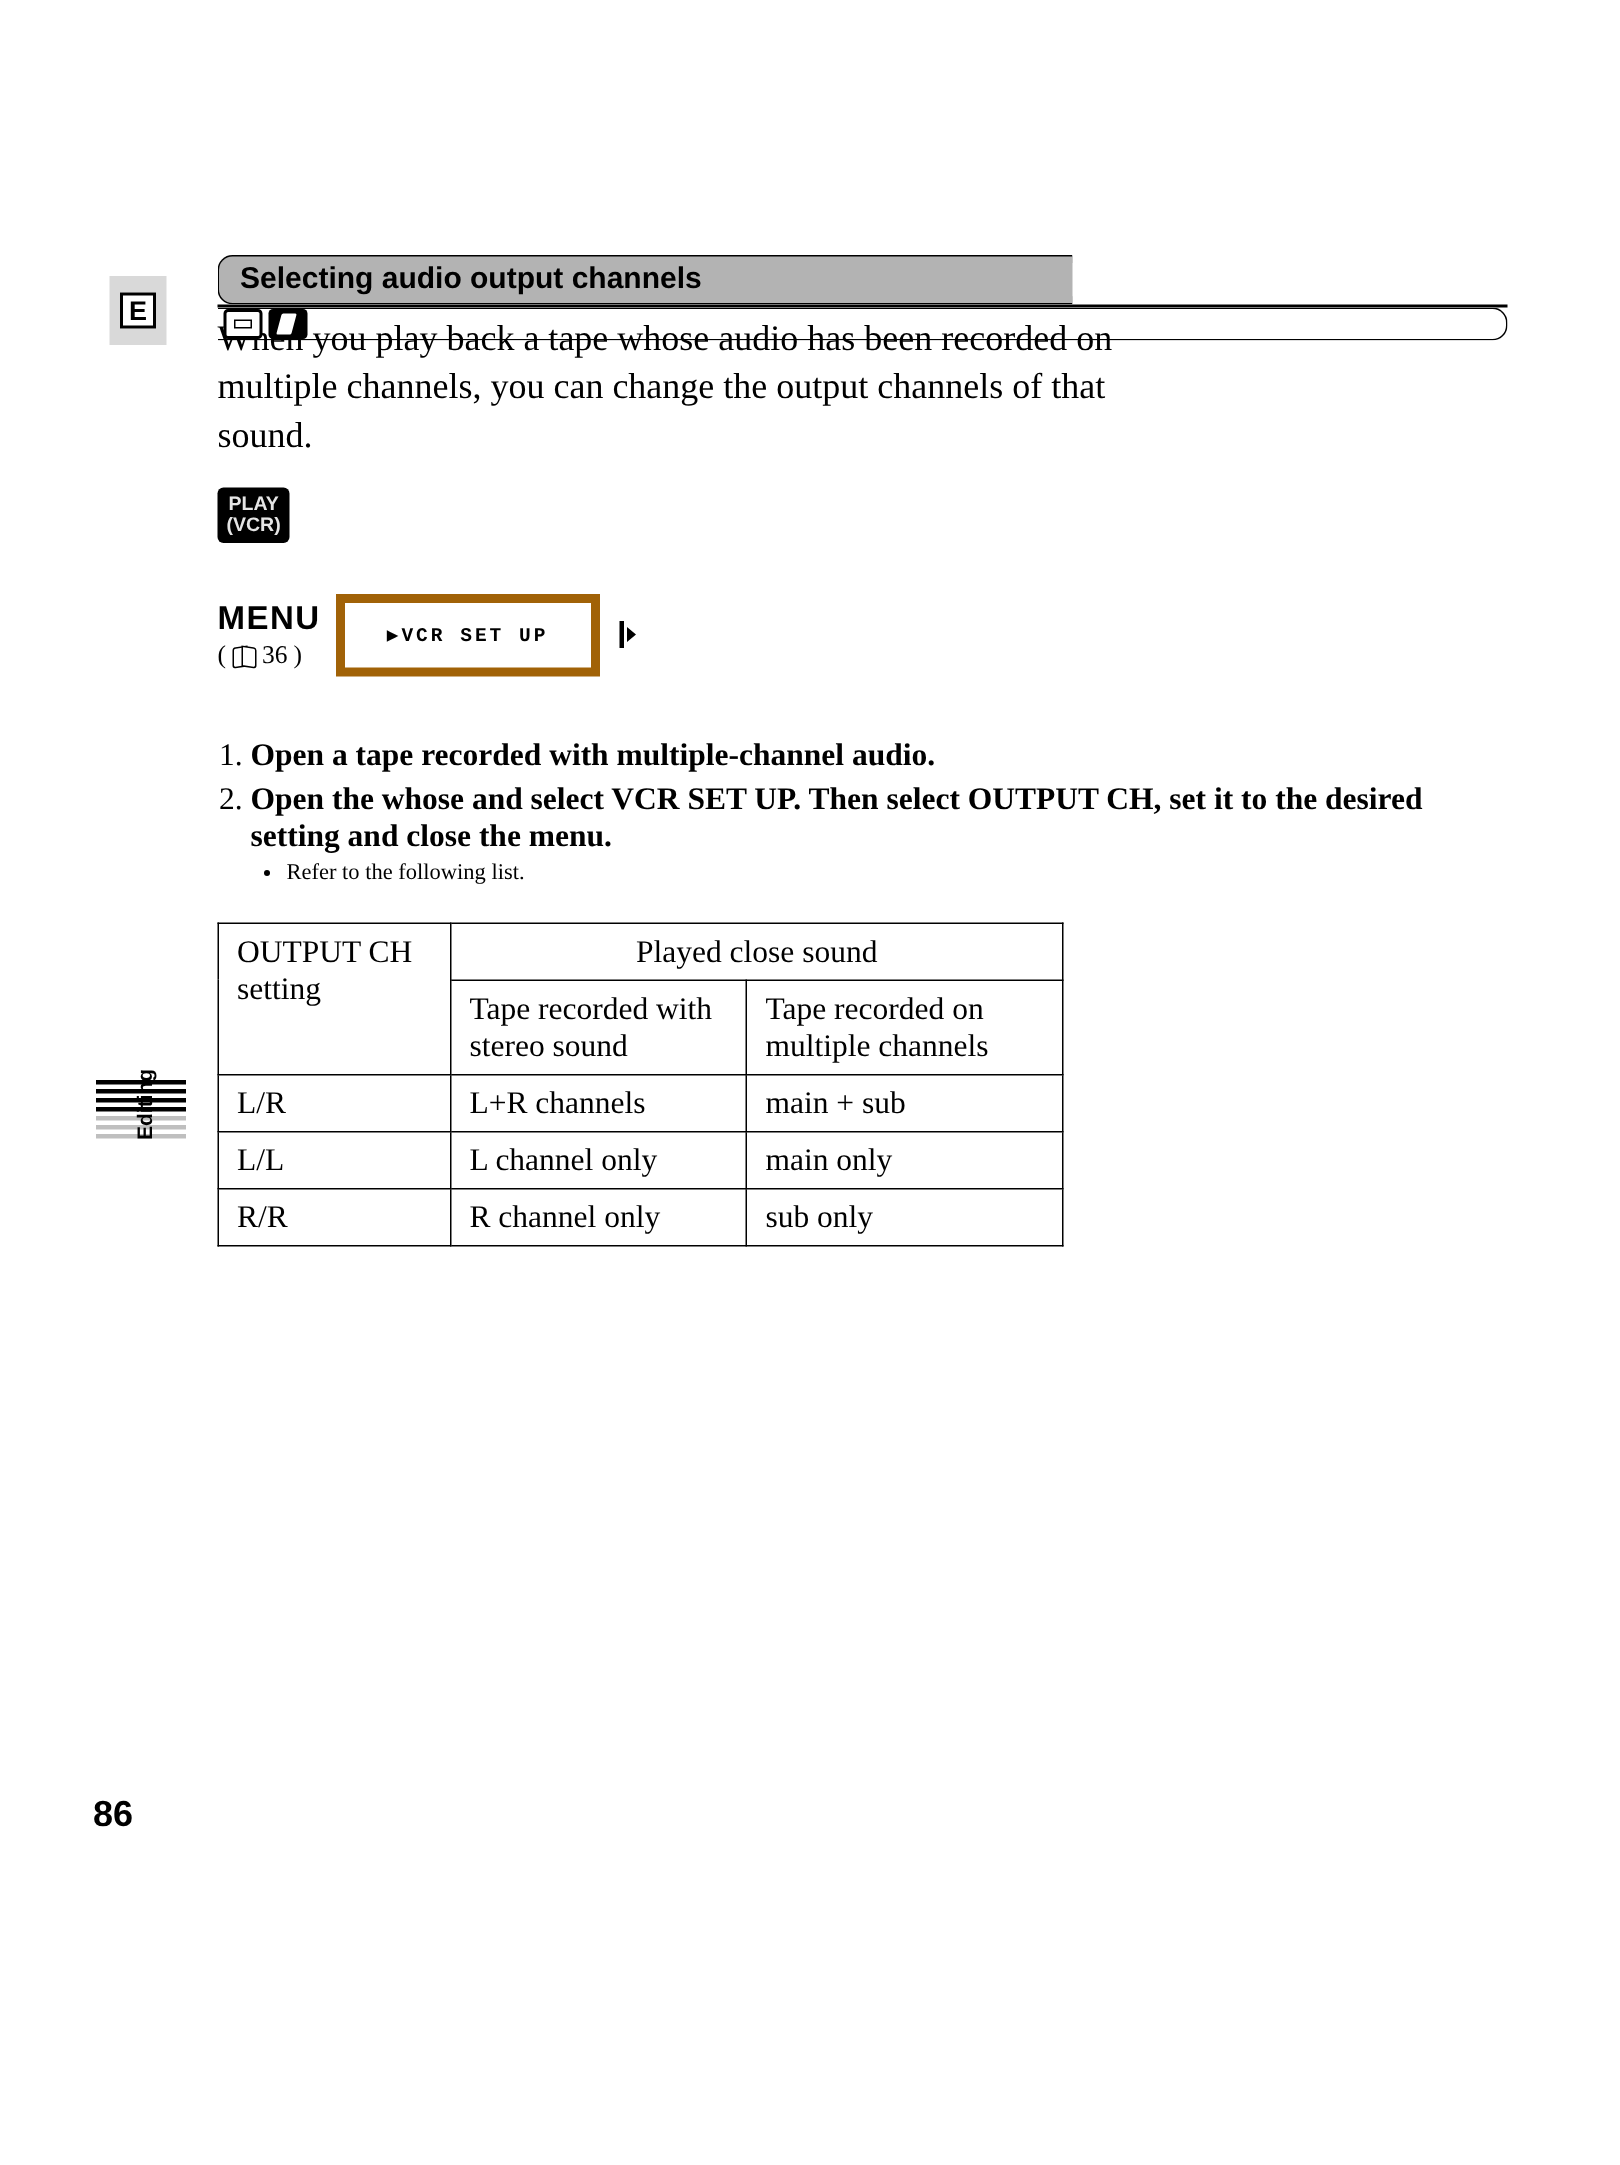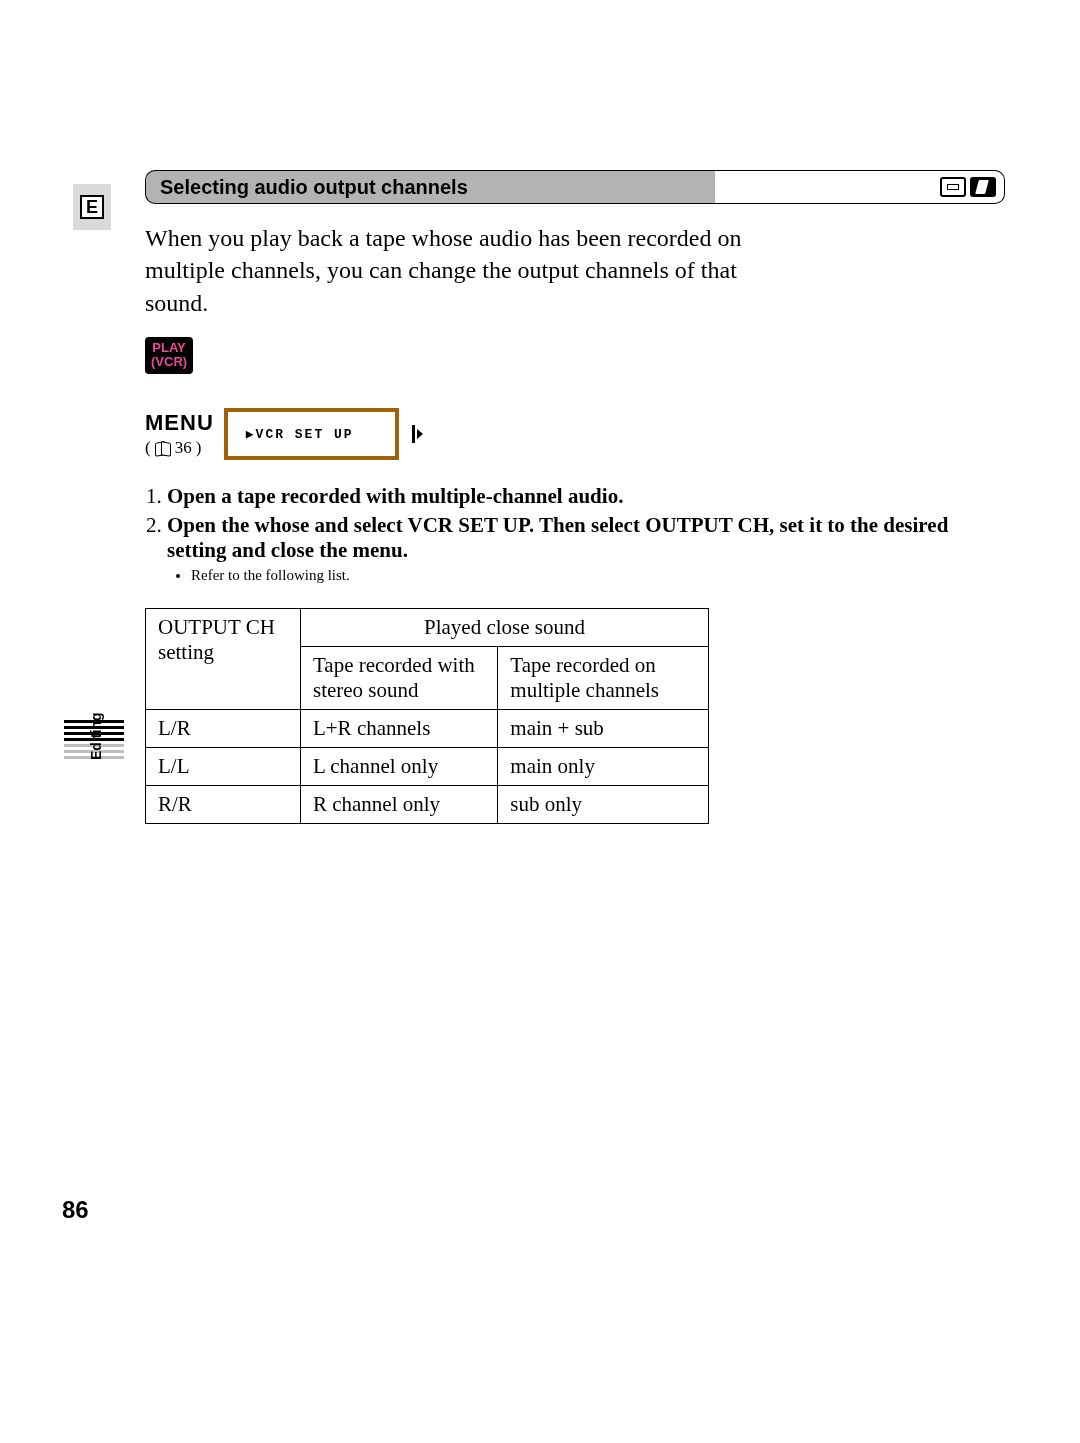--- a/index.html
+++ b/index.html
@@ -40,21 +40,22 @@
     line-height: 20px;
     background: #fff;
   }
   .content {
     margin-left: 70px;
   }
   .section-bar {
     display: flex;
     align-items: stretch;
     height: 34px;
-    margin-bottom: 18px;
+    margin-bottom: 6px;
+    flex-direction: column;
   }
   .section-title {
     flex: 0 0 auto;
     background: #b3b3b3;
     border: 1.5px solid #000;
     border-radius: 10px 0 0 10px;
     border-right: none;
     padding: 4px 12px 4px 14px;
     font-family: Arial, Helvetica, sans-serif;
     font-weight: 700;
@@ -109,35 +110,35 @@
   }
   .intro {
     font-size: 24px;
     line-height: 1.35;
     margin: 4px 0 18px 0;
     width: 640px;
   }
   .play-badge {
     display: inline-block;
     background: #000;
-    color: #ec4899;
+    color: #e5e5e5;
     font-family: Arial, Helvetica, sans-serif;
     font-weight: 700;
     font-size: 13px;
     line-height: 1.1;
     text-align: center;
     padding: 4px 6px;
     border-radius: 4px;
     margin-bottom: 34px;
   }
   .menu-row {
     display: flex;
     align-items: center;
     gap: 10px;
-    margin-bottom: 24px;
+    margin-bottom: 40px;
   }
   .menu-block {
     display: flex;
     flex-direction: column;
     align-items: flex-start;
   }
   .menu-word {
     font-family: Arial, Helvetica, sans-serif;
     font-weight: 900;
     font-size: 22px;
@@ -153,22 +154,22 @@
   .book-icon {
     width: 16px; height: 12px; display: inline-block; position: relative;
   }
   .book-icon::before, .book-icon::after {
     content: ""; position: absolute; top: 0; width: 8px; height: 12px;
     border: 1.3px solid #000; background: #fff;
   }
   .book-icon::before { left: 0; border-radius: 2px 0 0 2px; transform: skewY(-8deg); }
   .book-icon::after  { right: 0; border-radius: 0 2px 2px 0; transform: skewY(8deg); }
   .menu-box {
-    border: 4px solid #a16207;
-    padding: 14px 18px;
+    border: 6px solid #a16207;
+    padding: 14px 28px;
     font-family: "Courier New", monospace;
     font-weight: 700;
     font-size: 13px;
     letter-spacing: 2px;
     min-width: 175px;
   }
   .menu-arrow {
     width: 16px; height: 22px; position: relative;
   }
   .menu-arrow svg { width: 100%; height: 100%; }

